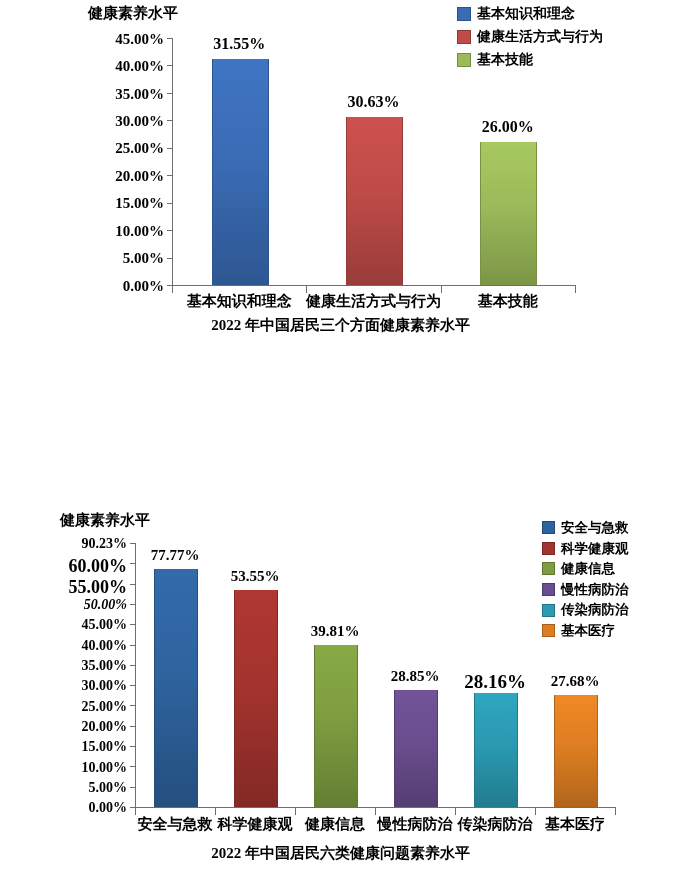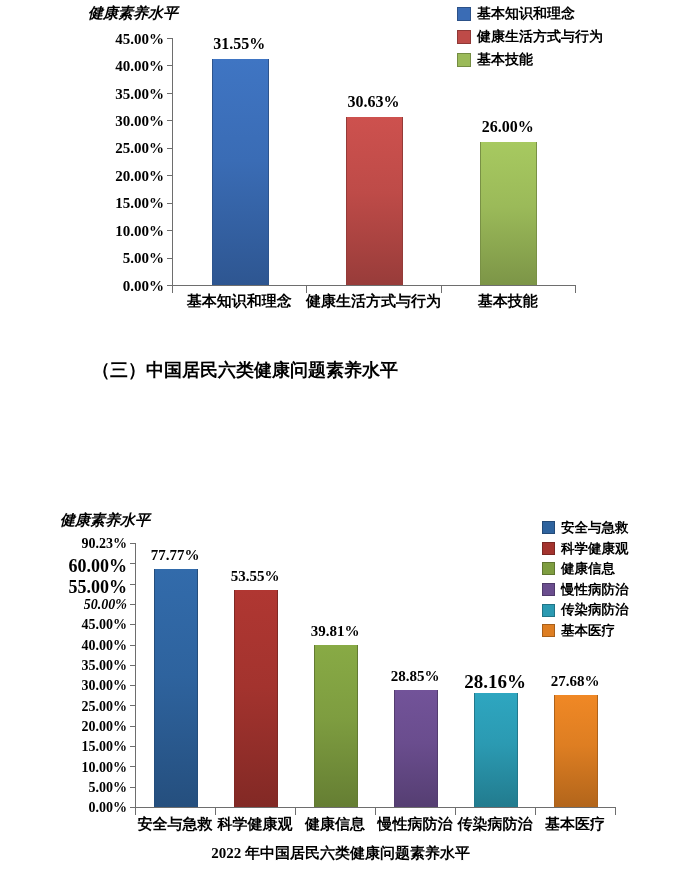--- a/index.html
+++ b/index.html
@@ -21,21 +21,20 @@
     font-weight:bold;text-align:center;white-space:nowrap;line-height:1;
     font-family:"Liberation Serif","DejaVu Serif",serif;
   }
   .cat-label{
     font-weight:bold;text-align:center;white-space:nowrap;line-height:1.1;
     font-family:"Liberation Serif","DejaVu Serif",serif;
   }
   .y-axis-title{
     font-weight:bold;white-space:nowrap;line-height:1;
     font-family:"Liberation Serif","DejaVu Serif",serif;
-    font-style:italic;
   }
   .legend-item{display:flex;align-items:center;gap:6px;position:absolute;}
   .legend-swatch{display:inline-block;flex:0 0 auto;}
   .legend-label{font-weight:bold;white-space:nowrap;line-height:1;
     font-family:"Liberation Serif","DejaVu Serif",serif;}
   .chart-caption{
     position:absolute;left:0;width:100%;text-align:center;font-weight:bold;
     font-family:"Liberation Serif","DejaVu Serif",serif;white-space:nowrap;
   }
   .section-heading{
@@ -96,23 +95,23 @@
         <span class="legend-label" style="font-size: 14px;">基本知识和理念</span>
       </div>
       <div class="legend-item" style="left: 457px; top: 30px;">
         <span class="legend-swatch" style="width: 12px; height: 12px; background: rgb(190, 75, 72); border: 1px solid rgb(143, 56, 54);"></span>
         <span class="legend-label" style="font-size: 14px;">健康生活方式与行为</span>
       </div>
       <div class="legend-item" style="left: 457px; top: 53px;">
         <span class="legend-swatch" style="width: 12px; height: 12px; background: rgb(155, 186, 89); border: 1px solid rgb(116, 140, 67);"></span>
         <span class="legend-label" style="font-size: 14px;">基本技能</span>
       </div>
+      <div class="chart-caption" style="top: 316px; font-size: 15px;">2022 年中国居民三个方面健康素养水平</div>
     </div>
 
-  <h2 class="section-heading">（三）中国居民六类健康问题素养水平</h2>
 
 
   <div class="chart-layer">
       <div class="y-axis-title abs" style="left: 60px; top: 513px; font-size: 15px;">健康素养水平</div>
       <div class="axis-line abs" style="left: 135px; top: 543px; width: 1px; height: 264px;"></div>
       <div class="axis-line abs" style="left: 135px; top: 807px; width: 481px; height: 1px;"></div>
       <div class="tickmark abs" style="left: 130px; top: 543px; width: 5px; height: 1px;"></div>
       <div class="ytick-label abs" style="left: 37px; top: 537.12px; width: 90px; font-size: 14px;">90.23%</div>
       <div class="tickmark abs" style="left: 130px; top: 563.308px; width: 5px; height: 1px;"></div>
       <div class="ytick-label abs" style="left: 37px; top: 557.428px; width: 90px; font-size: 18px;">60.00%</div>

